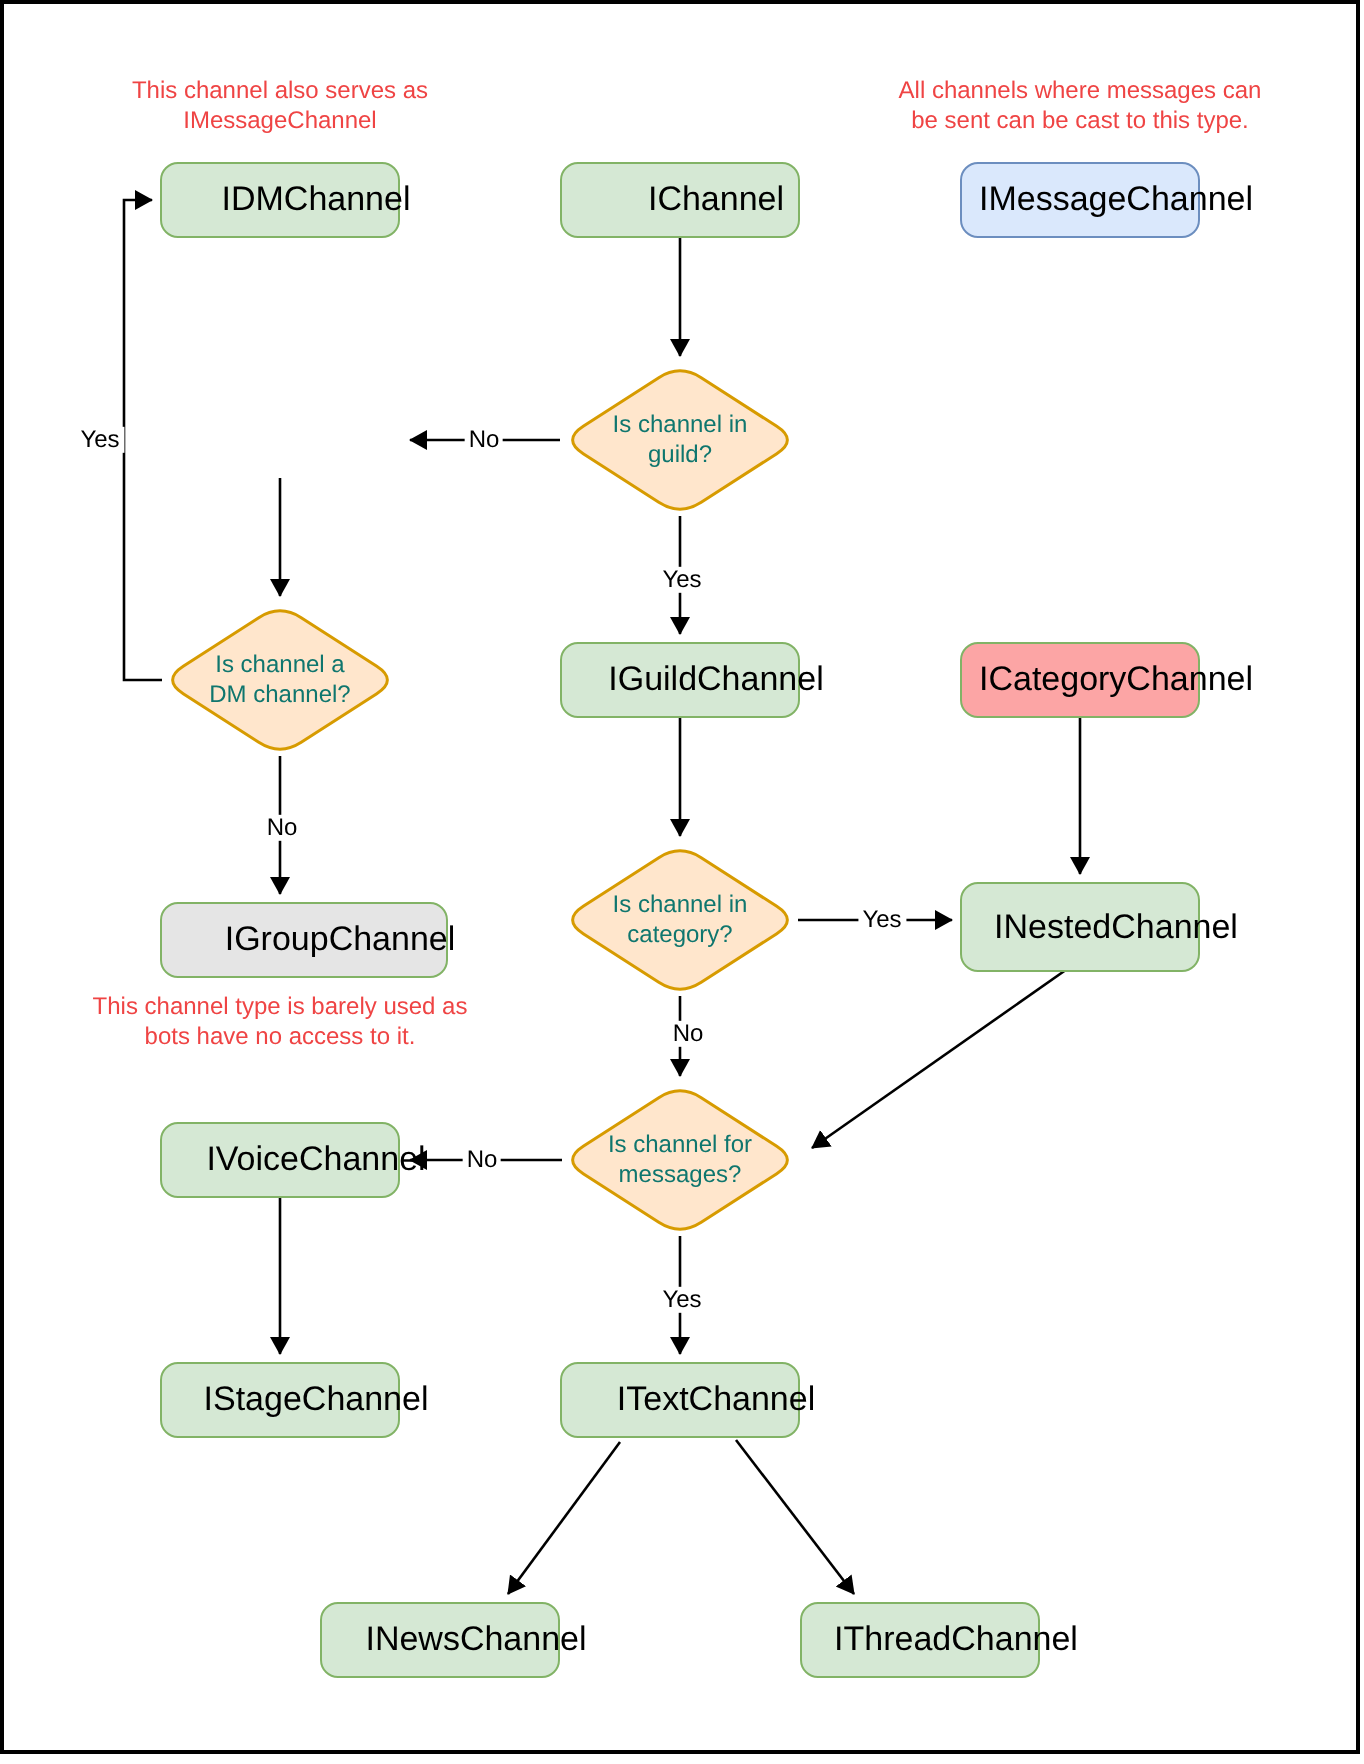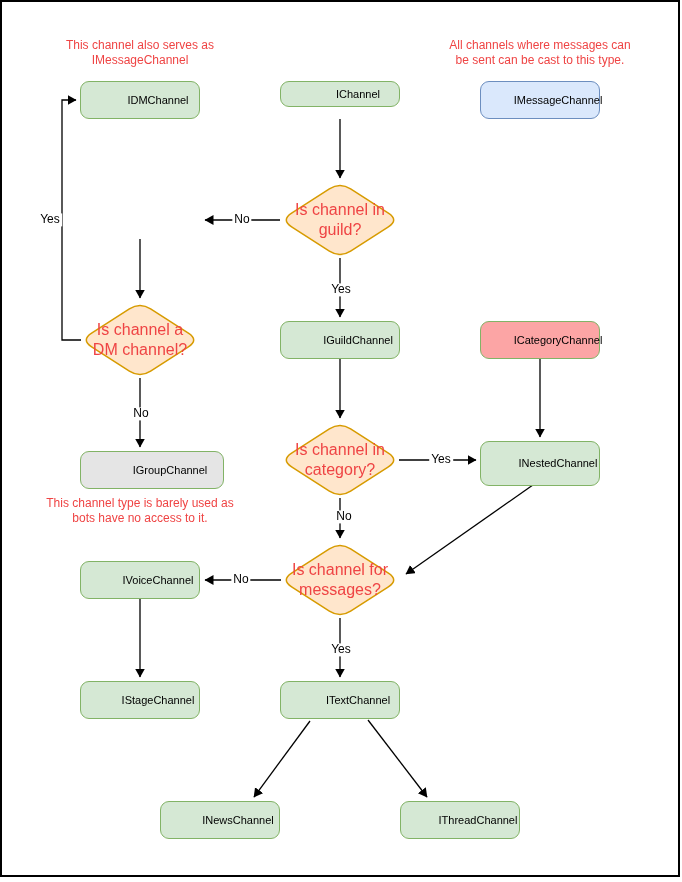--- a/index.html
+++ b/index.html
@@ -8,25 +8,25 @@
     font-family:"Liberation Sans","DejaVu Sans",sans-serif;overflow:hidden;
   }
   #frame{
     position:absolute;left:0;top:0;width:680px;height:877px;
     border:2px solid #000;box-sizing:border-box;pointer-events:none;
   }
   #edge-layer{position:absolute;left:0;top:0;width:682px;height:882px;}
   .node-box{
     position:absolute;box-sizing:border-box;border:1.5px solid;border-radius:9px;
     display:flex;align-items:center;justify-content:center;
-    font-size:11px;color:#000;text-align:center;line-height:1.15;padding-left:36px;
+    font-size:17px;color:#000;text-align:center;line-height:1.15;padding-left:36px;
   }
   .decision-label{
     position:absolute;display:flex;align-items:center;justify-content:center;
-    text-align:center;font-size:16px;color:#ef4444;white-space:pre-line;line-height:1.25;
+    text-align:center;font-size:12px;color:#0f766e;white-space:pre-line;line-height:1.25;
   }
   .edge-label{
     position:absolute;transform:translate(-50%,-50%);background:#ffffff;
     font-size:12px;color:#000;padding:0 2px;line-height:1.1;
   }
   .note{
     position:absolute;font-size:12px;color:#ef4444;text-align:center;
     white-space:pre-line;line-height:1.25;
   }
   .note-1{left:40px;top:38px;width:200px;}
@@ -65,21 +65,21 @@
       <polyline points="368,720 427,797" fill="none" stroke="#000000" stroke-width="1.3" marker-end="url(#arrow)"></polyline>
     </svg>
   <div class="note note-1">This channel also serves as
 IMessageChannel</div>
   <div class="note note-2">All channels where messages can
 be sent can be cast to this type.</div>
   <div class="note note-3">This channel type is barely used as
 bots have no access to it.</div>
   <div id="frame"></div>
 <div class="node-box" style="left: 80px; top: 81px; width: 120px; height: 38px; background: rgb(213, 232, 212); border-color: rgb(130, 179, 102);">IDMChannel</div>
-    <div class="node-box" style="left: 280px; top: 81px; width: 120px; height: 26px; background: rgb(213, 232, 212); border-color: rgb(130, 179, 102);">IChannel</div>
+    <div class="node-box" style="left: 280px; top: 81px; width: 120px; height: 38px; background: rgb(213, 232, 212); border-color: rgb(130, 179, 102);">IChannel</div>
     <div class="node-box" style="left: 480px; top: 81px; width: 120px; height: 38px; background: rgb(218, 232, 252); border-color: rgb(108, 142, 191);">IMessageChannel</div>
     <div class="node-box" style="left: 280px; top: 321px; width: 120px; height: 38px; background: rgb(213, 232, 212); border-color: rgb(130, 179, 102);">IGuildChannel</div>
     <div class="node-box" style="left: 480px; top: 321px; width: 120px; height: 38px; background: #fca5a5; border-color: rgb(130, 179, 102);">ICategoryChannel</div>
     <div class="node-box" style="left: 80px; top: 451px; width: 144px; height: 38px; background: #e5e5e5; border-color: rgb(130, 179, 102);">IGroupChannel</div>
     <div class="node-box" style="left: 480px; top: 441px; width: 120px; height: 45px; background: rgb(213, 232, 212); border-color: rgb(130, 179, 102);">INestedChannel</div>
     <div class="node-box" style="left: 80px; top: 561px; width: 120px; height: 38px; background: rgb(213, 232, 212); border-color: rgb(130, 179, 102);">IVoiceChannel</div>
     <div class="node-box" style="left: 280px; top: 681px; width: 120px; height: 38px; background: rgb(213, 232, 212); border-color: rgb(130, 179, 102);">ITextChannel</div>
     <div class="node-box" style="left: 80px; top: 681px; width: 120px; height: 38px; background: rgb(213, 232, 212); border-color: rgb(130, 179, 102);">IStageChannel</div>
     <div class="node-box" style="left: 160px; top: 801px; width: 120px; height: 38px; background: rgb(213, 232, 212); border-color: rgb(130, 179, 102);">INewsChannel</div>
     <div class="node-box" style="left: 400px; top: 801px; width: 120px; height: 38px; background: rgb(213, 232, 212); border-color: rgb(130, 179, 102);">IThreadChannel</div>

